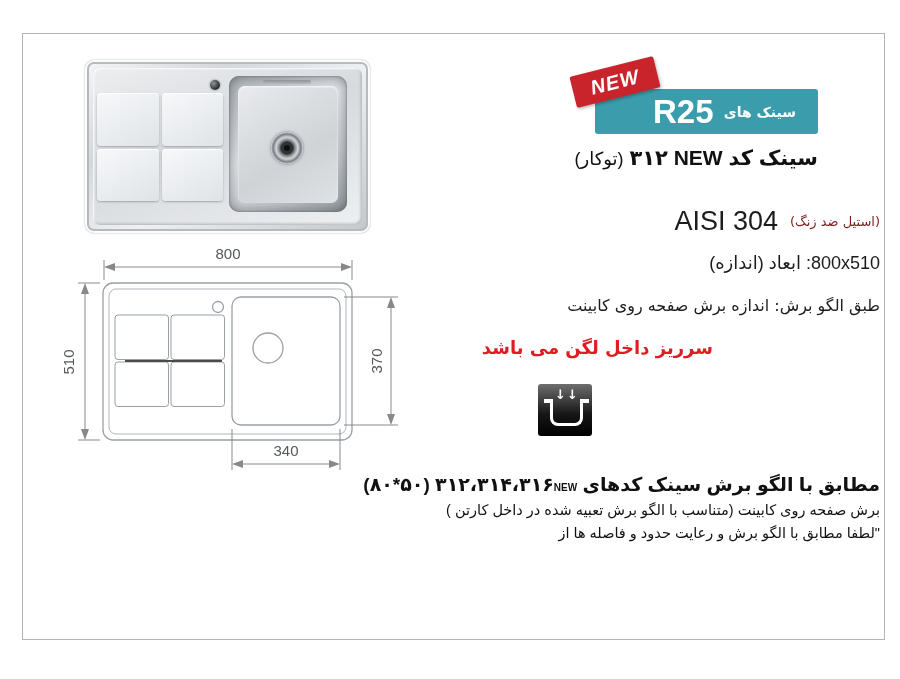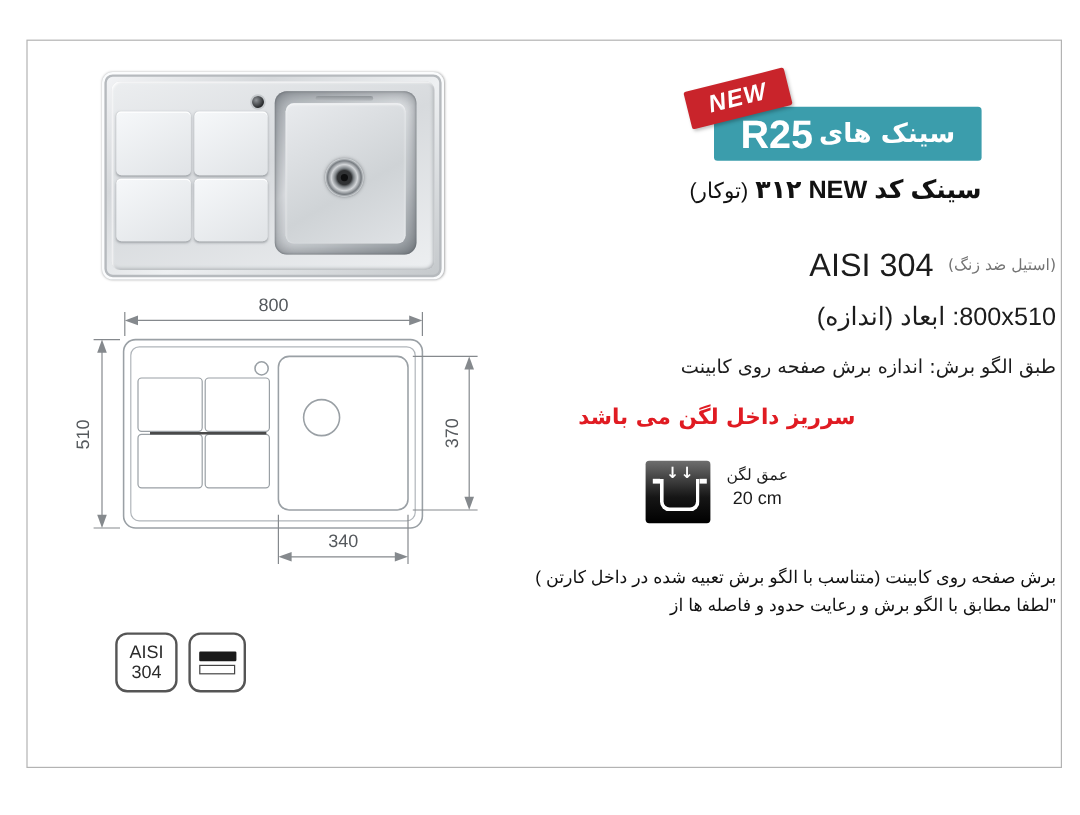--- a/index.html
+++ b/index.html
@@ -32,38 +32,38 @@
   .overflow-slot{position:absolute;left:34px;top:4px;width:48px;height:4px;border-radius:2px;
     background:linear-gradient(#8d9296,#b9bdc1);}
   .drain{position:absolute;left:42px;top:56px;width:32px;height:32px;border-radius:50%;
     background:radial-gradient(circle,#303234 26%,#7b8084 34%,#d3d6d9 48%,#787d82 62%,#c9cdd0 70%);
     box-shadow:0 0 3px rgba(60,64,68,.6);}
   .drain-dot{position:absolute;left:13px;top:13px;width:6px;height:6px;border-radius:50%;background:#0e0f10;}
 
   
   .banner{left:595px;top:89px;width:223px;height:45px;border-radius:3px;
     display:flex;align-items:center;justify-content:space-between;padding:0 22px;box-sizing:border-box;}
-  .banner-series{color:#fff;font-size:22px;font-weight:bold;}
-  .banner-model{color:#fff;font-size:33px;font-weight:bold;font-family:"Liberation Sans","DejaVu Sans",sans-serif;}
+  .banner-series{color:#fff;font-size:14px;font-weight:bold;}
+  .banner-model{color:#fff;font-size:33px;font-weight:bold;font-family:"Liberation Sans","DejaVu Sans",sans-serif;margin-left:36px;}
   .new-badge{left:572px;top:66px;width:86px;height:32px;transform:rotate(-14deg);
     border-radius:2px;display:flex;align-items:center;justify-content:center;
     color:#fff;font-style:italic;font-weight:bold;font-size:20px;letter-spacing:1px;
     font-family:"Liberation Sans","DejaVu Sans",sans-serif;box-shadow:1px 2px 3px rgba(0,0,0,.25);}
 
   .title-line{right:82px;top:146px;font-size:21px;font-weight:bold;text-align:right;
     font-family:"Liberation Sans","DejaVu Sans",sans-serif;}
   .title-suffix{font-weight:normal;font-size:18px;}
 
   
   .rtl{direction:rtl;unicode-bidi:embed;}
   .ltr-unit{direction:ltr;unicode-bidi:isolate;display:inline-block;}
   .aisi-line{right:20px;top:206px;display:flex;direction:rtl;align-items:center;gap:12px;}
-  .steel-note{font-size:13px;color:#737373;}
+  .steel-note{font-size:13px;color:#7f1d1d;}
   .steel-grade{font-size:27px;color:#1c1c1c;font-family:Liberation Sans, sans-serif;}
-  .size-line{right:20px;top:252px;font-size:21px;color:#1c1c1c;
+  .size-line{right:20px;top:252px;font-size:18px;color:#1c1c1c;
     font-family:"Liberation Sans","DejaVu Sans",sans-serif;}
   .cut-line{right:20px;top:296px;font-size:16px;color:#1c1c1c;}
   .red-line{right:187px;top:337px;font-size:18px;font-weight:bold;}
 
   
   .depth-icon{left:538px;top:384px;width:54px;height:52px;border-radius:3px;
     background:linear-gradient(#6e6e6e,#161616 58%,#000);}
   .depth-u{position:absolute;left:12px;top:15px;width:27px;height:24px;
     border:3.5px solid #fff;border-top:none;border-radius:0 0 8px 8px;}
   .depth-u::before,.depth-u::after{content:"";position:absolute;top:0;width:6px;height:3.5px;background:#fff;}
@@ -182,34 +182,25 @@
   </div>
   <div class="abs size-line rtl">800x510: ابعاد (اندازه)</div>
   <div class="abs cut-line rtl">طبق الگو برش: اندازه برش صفحه روی کابینت</div>
   <div class="abs red-line rtl" style="color:#E01B22;">سرریز داخل لگن می باشد</div>
 
   <div class="abs depth-icon">
     <div class="depth-u"></div>
     <span class="depth-arrow" style="left:17px;">↓</span>
     <span class="depth-arrow" style="left:29px;">↓</span>
   </div>
-  <div class="abs depth-labels">
-    <div class="depth-label">عمق لگن</div>
-    <div class="depth-value">20 cm</div>
-  </div>
 
   <div class="abs footer-block">
+    <div class="f-line1">
+      <span>مطابق با الگو برش سینک کدهای</span>
+      <span class="ltr-unit"><span>۳۱۲،۳۱۴،۳۱۶</span><span class="f-new">NEW</span></span>
+      <span class="ltr-unit">(۸۰*۵۰)</span>
+    </div>
     <div class="f-small">برش صفحه روی کابینت (متناسب با الگو برش تعبیه شده در داخل کارتن )</div>
     <div class="f-small">"لطفا مطابق با الگو برش و رعایت حدود و فاصله ها از</div>
   </div>
 
-  <div class="abs badges">
-    <div class="badge badge-aisi">
-      <div>AISI</div>
-      <div>304</div>
-    </div>
-    <div class="badge badge-bars">
-      <div class="bar-solid"></div>
-      <div class="bar-outline"></div>
-    </div>
-  </div>
 
 </div>
 
 </body></html>

